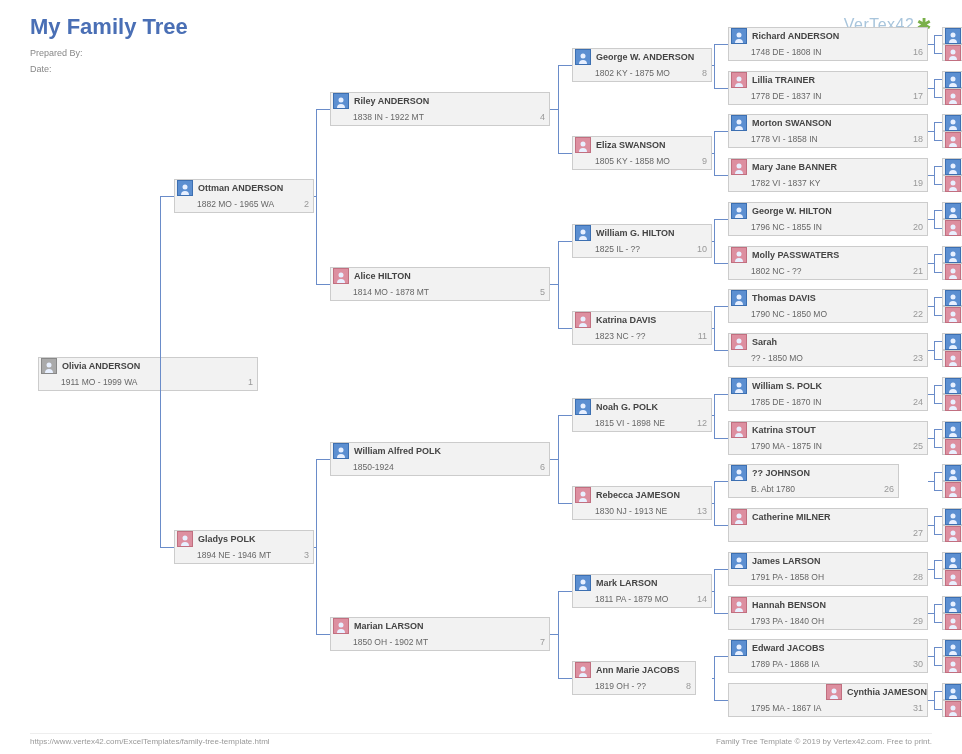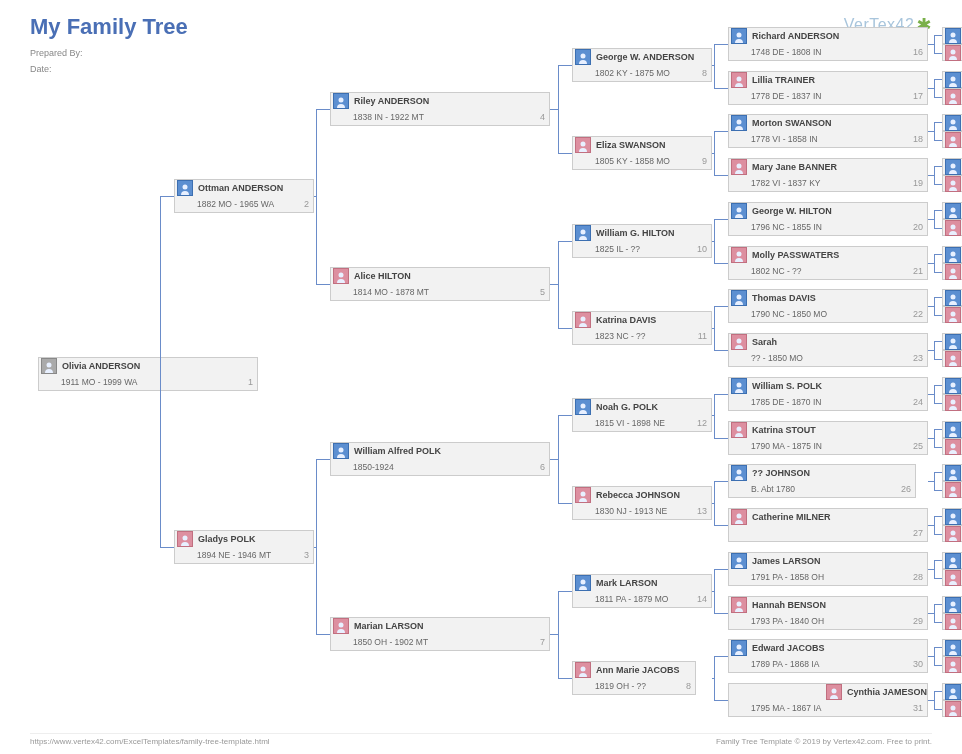--- a/index.html
+++ b/index.html
@@ -234,21 +234,21 @@
         <div class="num">12</div>
       </div>
       <div class="card c2" style="left: 572px; top: 486px; width: 140px;">
         <div class="row">
           <div class="avatar avF">
             <svg viewBox="0 0 12 12">
               <circle cx="6" cy="4" r="2.5" fill="#e8f0ff"></circle>
               <path d="M2 12 Q2 8 6 8 Q10 8 10 12 Z" fill="#e8f0ff"></path>
             </svg>
           </div>
-          <span class="nm">Rebecca JOHNSON</span>
+          <span class="nm">Rebecca JAMESON</span>
         </div>
         <div class="detail">1830 NJ - 1913 NE</div>
         <div class="num">13</div>
       </div>
       <div class="card c2" style="left: 572px; top: 574px; width: 140px;">
         <div class="row">
           <div class="avatar avM">
             <svg viewBox="0 0 12 12">
               <circle cx="6" cy="4" r="2.5" fill="#e8f0ff"></circle>
               <path d="M2 12 Q2 8 6 8 Q10 8 10 12 Z" fill="#e8f0ff"></path>
@@ -427,21 +427,21 @@
             <svg viewBox="0 0 12 12">
               <circle cx="6" cy="4" r="2.5" fill="#e8f0ff"></circle>
               <path d="M2 12 Q2 8 6 8 Q10 8 10 12 Z" fill="#e8f0ff"></path>
             </svg>
           </div>
           <span class="nm">Katrina STOUT</span>
         </div>
         <div class="detail">1790 MA - 1875 IN</div>
         <div class="num">25</div>
       </div>
-      <div class="card c2" style="left: 728px; top: 464px; width: 188px;">
+      <div class="card c2" style="left: 728px; top: 464px; width: 171px;">
         <div class="row">
           <div class="avatar avM">
             <svg viewBox="0 0 12 12">
               <circle cx="6" cy="4" r="2.5" fill="#e8f0ff"></circle>
               <path d="M2 12 Q2 8 6 8 Q10 8 10 12 Z" fill="#e8f0ff"></path>
             </svg>
           </div>
           <span class="nm">?? JOHNSON</span>
         </div>
         <div class="detail">B. Abt 1780</div>

